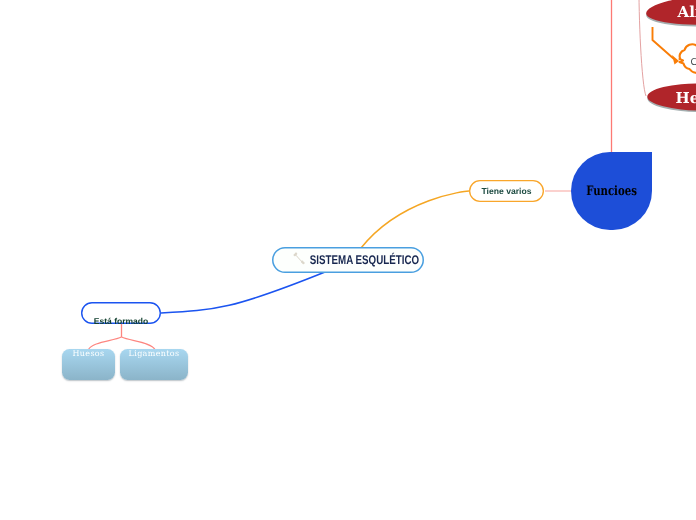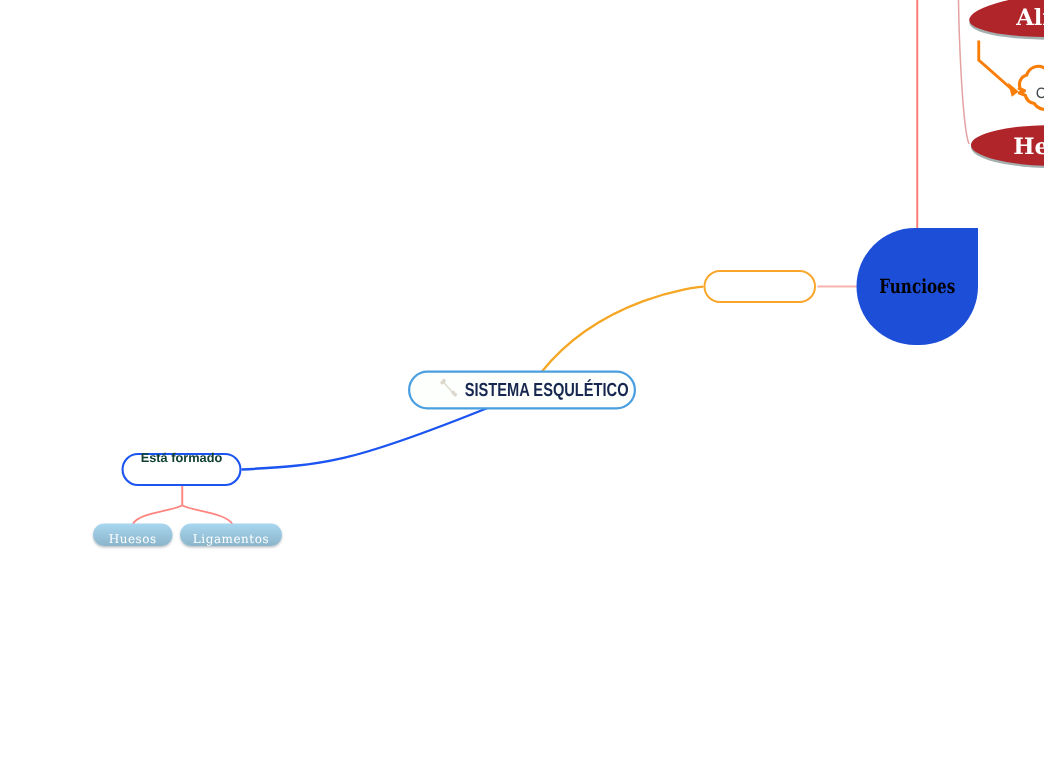--- a/index.html
+++ b/index.html
@@ -9,28 +9,28 @@
   svg.links{position:absolute;left:0;top:0;width:696px;height:520px;overflow:visible;}
   .node{position:absolute;box-sizing:border-box;display:flex;align-items:center;justify-content:center;}
   
   #n-central{left:280px;top:247px;width:152px;height:26px;border-radius:13px;background:transparent;padding-left:16px;}
   .bone{position:absolute;left:12px;top:4px;}
   #n-central .lbl{font-size:12.6px;font-weight:bold;color:#17274f;letter-spacing:0px;transform:scaleX(0.775);transform-origin:center;white-space:nowrap;display:inline-block;}
   
   #n-tiene{left:469px;top:180px;width:75px;height:22px;border-radius:11px;background:transparent;}
   #n-tiene .lbl{font-size:8.6px;font-weight:bold;color:#1d4b42;white-space:nowrap;}
   
-  #n-esta{left:81px;top:294px;width:80px;height:22px;border-radius:11px;background:transparent;}
+  #n-esta{left:81px;top:310px;width:80px;height:22px;border-radius:11px;background:transparent;}
   #n-esta .lbl{font-size:8.5px;font-weight:bold;color:#12402f;}
   
   #n-func{left:571px;top:152px;width:81px;height:78px;background:#1d4ed8;
      border-radius:40px 0 40px 40px;}
   #n-func .lbl{font-family:"DejaVu Serif",serif;font-size:13px;font-weight:bold;color:#000;display:inline-block;transform:scaleX(0.78);}
   
-  .pill{position:absolute;height:15px;border-radius:7.5px;display:flex;align-items:flex-end;justify-content:center;
+  .pill{position:absolute;height:31px;border-radius:7.5px;display:flex;align-items:flex-start;justify-content:center;
      background:linear-gradient(#a8d7f0,#8bb4c9);box-shadow:0 1px 1.5px rgba(60,80,95,.35);}
   .pill .lbl{font-family:"DejaVu Serif",serif;font-size:8px;color:#fdffff;letter-spacing:.35px;white-space:nowrap;}
   #p-huesos{left:62px;top:349px;width:53px;}
   #p-liga{left:120px;top:349px;width:68px;}
   #img-node{position:absolute;left:638px;top:0px;width:58px;height:120px;overflow:hidden;}
 </style>
 </head>
 <body>
 
 <div class="canvas">
@@ -53,20 +53,23 @@
        <circle cx="8.0" cy="5.6" r="2.5"></circle>
        <circle cx="5.6" cy="8.0" r="2.5"></circle>
        <circle cx="20.4" cy="21.6" r="2.5"></circle>
        <circle cx="22.8" cy="24.0" r="2.5"></circle>
        <path d="M7.2 6.4 L22.0 22.8 L20.8 24.0 L6.0 7.6 Z"></path>
      </g>
    </svg>
    <span class="lbl">SISTEMA ESQULÉTICO</span>
  </div>
 
+ <div class="node" id="n-tiene">
+   <span class="lbl">Tiene varios</span>
+ </div>
 
  <div class="node" id="n-func">
    <span class="lbl">Funcioes</span>
  </div>
 
  <div class="node" id="n-esta">
    <span class="lbl">Está formado</span>
  </div>
 
  <div class="pill" id="p-huesos">

